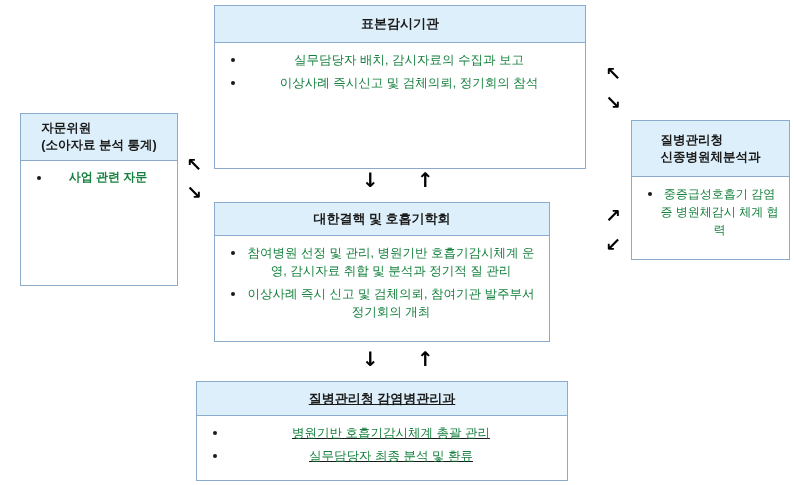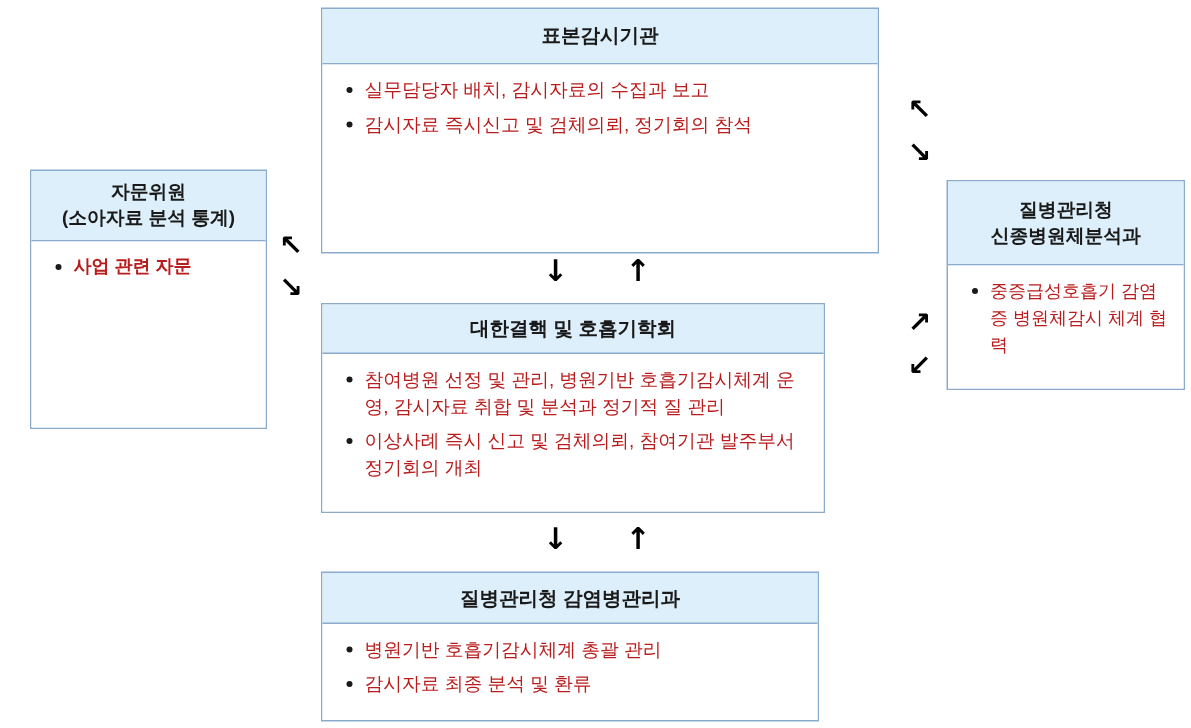--- a/index.html
+++ b/index.html
@@ -28,21 +28,21 @@
     background: #ffffff;
     display: flex;
     flex-direction: column;
   }
   .node-header {
     box-sizing: border-box;
     background: #ddeffa;
     border-bottom: 1px solid #8aabcc;
     color: #1a1a1a;
     font-weight: bold;
-    text-align: center;
+    text-align: left;
     display: flex;
     align-items: center;
     justify-content: center;
     line-height: 1.35;
     padding: 4px 6px;
     white-space: pre-line;
   }
   .node-body {
     box-sizing: border-box;
     flex: 1 1 auto;
@@ -51,21 +51,22 @@
   }
   ul.bullets {
     margin: 0;
     padding: 0 0 0 18px;
     list-style: none;
   }
   ul.bullets li {
     position: relative;
     margin: 0 0 5px 0;
     line-height: 1.45;
-    color: #b91c1c;
+    color: #15803d;
+    text-align: center;
   }
   ul.bullets li:last-child { margin-bottom: 0; }
   ul.bullets li::before {
     content: "";
     position: absolute;
     left: -12px;
     top: 0.55em;
     width: 4px;
     height: 4px;
     border-radius: 50%;
@@ -79,21 +80,21 @@
   #node-top .node-header { height: 37px; font-size: 13px; }
   #node-top .node-body { font-size: 12.5px; }
 
   #node-middle {
     left: 214px; top: 202px; width: 336px; height: 140px;
   }
   #node-middle .node-header { height: 33px; font-size: 13px; }
   #node-middle .node-body { font-size: 12.5px; }
 
   #node-bottom {
-    left: 214px; top: 381px; width: 332px; height: 100px;
+    left: 196px; top: 381px; width: 372px; height: 100px; text-decoration: underline;
   }
   #node-bottom .node-header { height: 34px; font-size: 13px; }
   #node-bottom .node-body { font-size: 12.5px; }
 
   #node-left {
     left: 20px; top: 113px; width: 158px; height: 173px;
   }
   #node-left .node-header { height: 47px; font-size: 12.5px; }
   #node-left .node-body { font-size: 12px; font-weight: bold; }
 
@@ -133,41 +134,41 @@
 </head>
 <body>
 
 <div id="diagram">
 
   <div class="node" id="node-top">
     <div class="node-header">표본감시기관</div>
     <div class="node-body">
       <ul class="bullets">
         <li>실무담당자 배치, 감시자료의 수집과 보고</li>
-        <li>감시자료 즉시신고 및 검체의뢰, 정기회의 참석</li>
+        <li>이상사례 즉시신고 및 검체의뢰, 정기회의 참석</li>
       </ul>
     </div>
   </div>
 
   <div class="node" id="node-middle">
     <div class="node-header">대한결핵 및 호흡기학회</div>
     <div class="node-body">
       <ul class="bullets">
         <li>참여병원 선정 및 관리, 병원기반 호흡기감시체계 운영, 감시자료 취합 및 분석과 정기적 질 관리</li>
         <li>이상사례 즉시 신고 및 검체의뢰, 참여기관 발주부서 정기회의 개최</li>
       </ul>
     </div>
   </div>
 
   <div class="node" id="node-bottom">
     <div class="node-header">질병관리청 감염병관리과</div>
     <div class="node-body">
       <ul class="bullets">
         <li>병원기반 호흡기감시체계 총괄 관리</li>
-        <li>감시자료 최종 분석 및 환류</li>
+        <li>실무담당자 최종 분석 및 환류</li>
       </ul>
     </div>
   </div>
 
   <div class="node" id="node-left">
     <div class="node-header">자문위원
 (소아자료 분석 통계)</div>
     <div class="node-body">
       <ul class="bullets">
         <li>사업 관련 자문</li>

